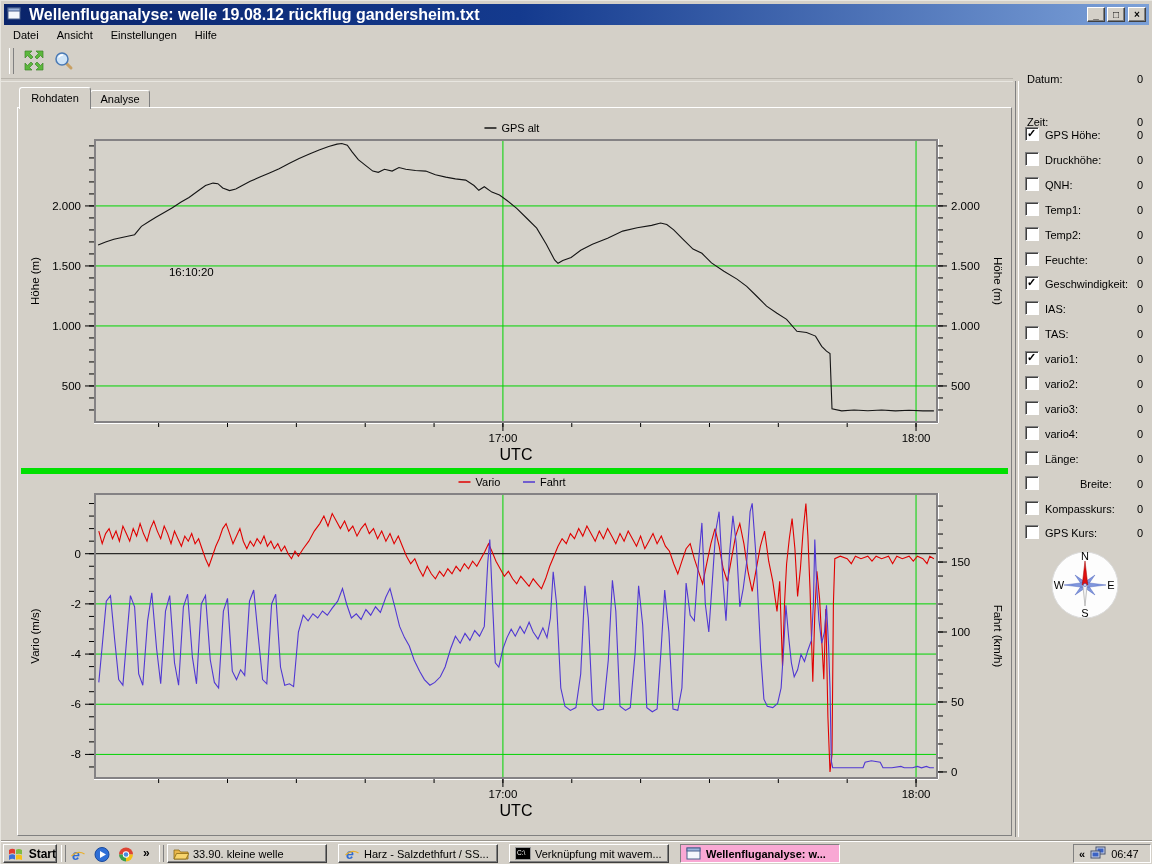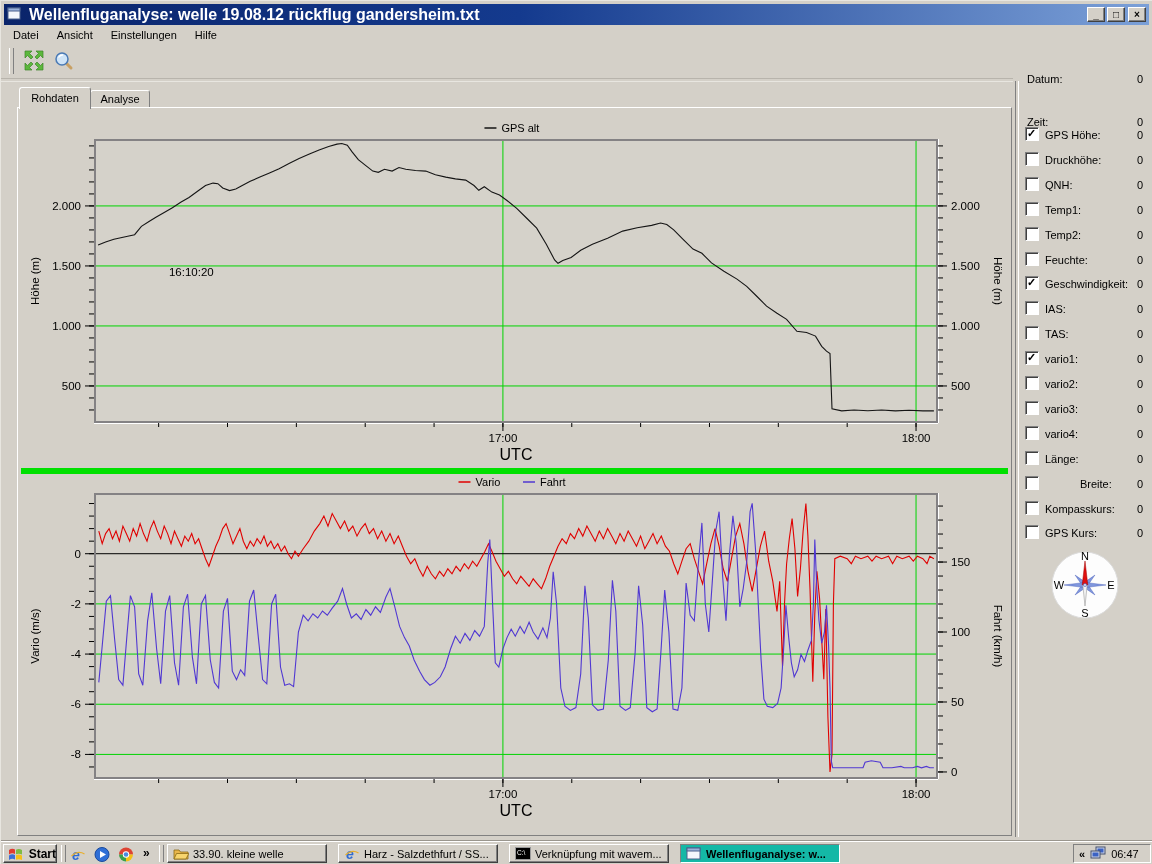--- a/index.html
+++ b/index.html
@@ -44,21 +44,21 @@
   
   .taskbar{position:absolute;left:0;top:840px;width:1152px;height:24px;background:#d4d0c8;border-top:1px solid #ffffff;box-shadow:0 -1px 0 #9a968e;}
   .raised{border:1px solid;border-color:#ffffff #404040 #404040 #ffffff;box-shadow:inset -1px -1px 0 #808080;background:#d4d0c8;}
   .sunken{border:1px solid;border-color:#808080 #ffffff #ffffff #808080;background:#d4d0c8;}
   .start-btn{position:absolute;left:2px;top:2px;width:54px;height:19px;display:flex;align-items:center;gap:3px;padding-left:4px;font-weight:bold;font-size:12px;box-sizing:border-box;justify-content:space-between;}
   .tb-sep{position:absolute;top:3px;width:3px;height:17px;border-left:1px solid #fff;border-right:1px solid #808080;}
   .ql{position:absolute;top:3px;width:18px;height:18px;display:flex;align-items:center;justify-content:center;}
   .chev{position:absolute;top:3px;font-size:12px;font-weight:bold;line-height:17px;}
   .task-btn{position:absolute;top:2px;height:19px;width:160px;display:flex;align-items:center;gap:4px;
             font-size:11px;padding:0 5px;white-space:nowrap;overflow:hidden;box-sizing:border-box;}
-  .task-btn.active{font-weight:bold;background:#14b8a6;}
+  .task-btn.active{font-weight:bold;background:#f9a8d4;}
   .tray{position:absolute;right:2px;top:2px;height:19px;width:78px;display:flex;align-items:center;gap:5px;padding:0 5px;font-size:11px;box-sizing:border-box;}
   .compass-wrap{position:absolute;left:1049px;top:549px;width:70px;height:70px;}
   svg text{font-family:"Liberation Sans",sans-serif;}
 </style>
 </head>
 <body>
 
 <div id="screen">
 
   <div class="titlebar">

